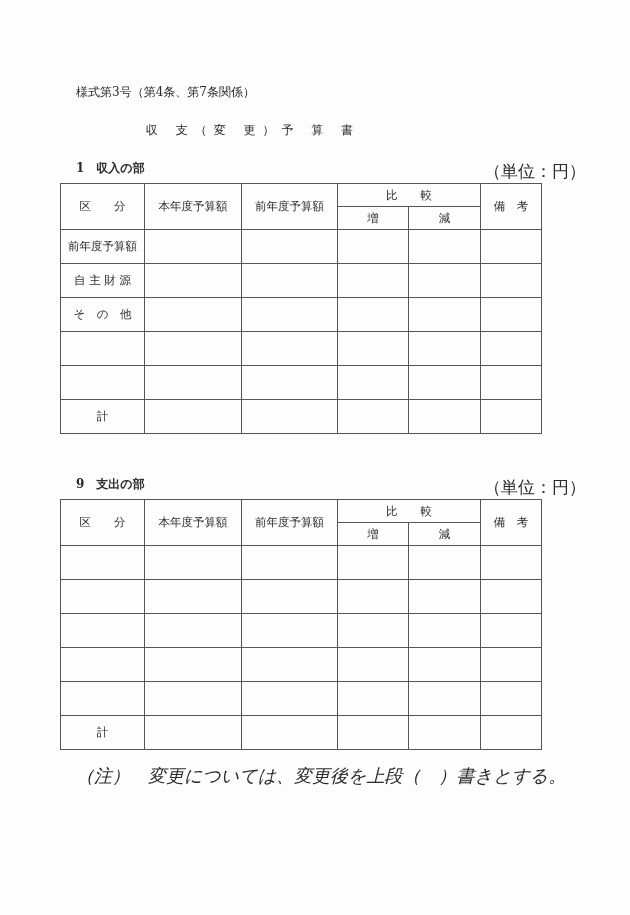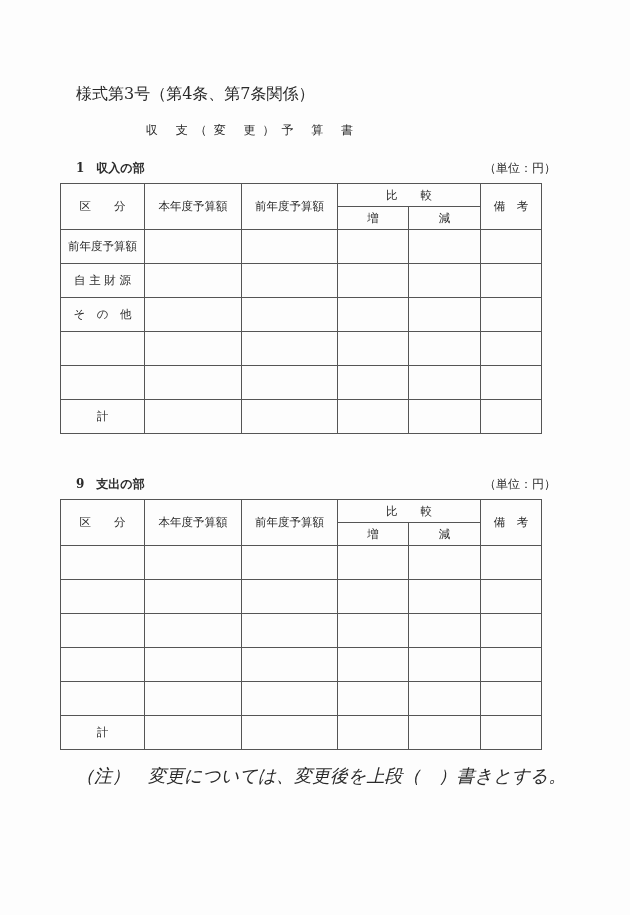--- a/index.html
+++ b/index.html
@@ -2,24 +2,24 @@
 <html><head>
 <meta charset="utf-8">
 <style>
   html, body { margin: 0; padding: 0; background: #fdfdfd; }
   body {
     width: 630px; height: 915px; position: relative; overflow: hidden;
     font-family: "DejaVu Serif", "Liberation Serif", serif;
     color: #2a2a2a; font-size: 11.5px;
   }
   .abs { position: absolute; white-space: nowrap; }
-  .form-no { left: 76px; top: 84px; font-size: 16px; }
+  .form-no { left: 76px; top: 84px; font-size: 12px; }
   .title { left: 0; width: 506px; top: 122px; text-align: center; font-size: 12px; letter-spacing: 7px; }
   .sec-label { left: 76px; font-size: 12px; font-weight: bold; }
-  .unit { left: 484px; font-size: 12px; }
+  .unit { left: 484px; font-size: 17px; }
   table.budget {
     position: absolute; left: 60px; width: 481px;
     border-collapse: collapse; table-layout: fixed;
   }
   table.budget td, table.budget th {
     border: 1px solid #555; padding: 0; text-align: center; vertical-align: middle;
     font-weight: normal; font-size: 11.5px; overflow: hidden;
   }
   table.budget th.gh { height: 22px; }
   table.budget td { height: 33px; }

